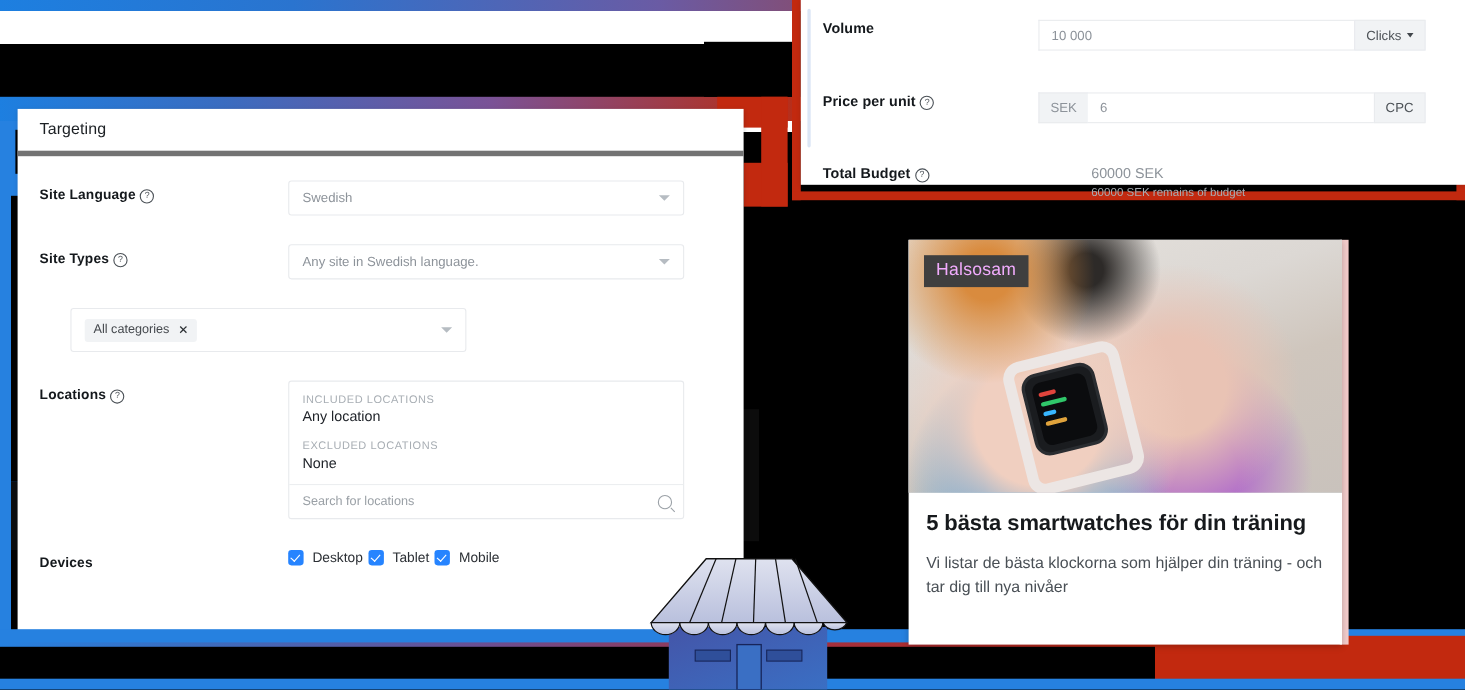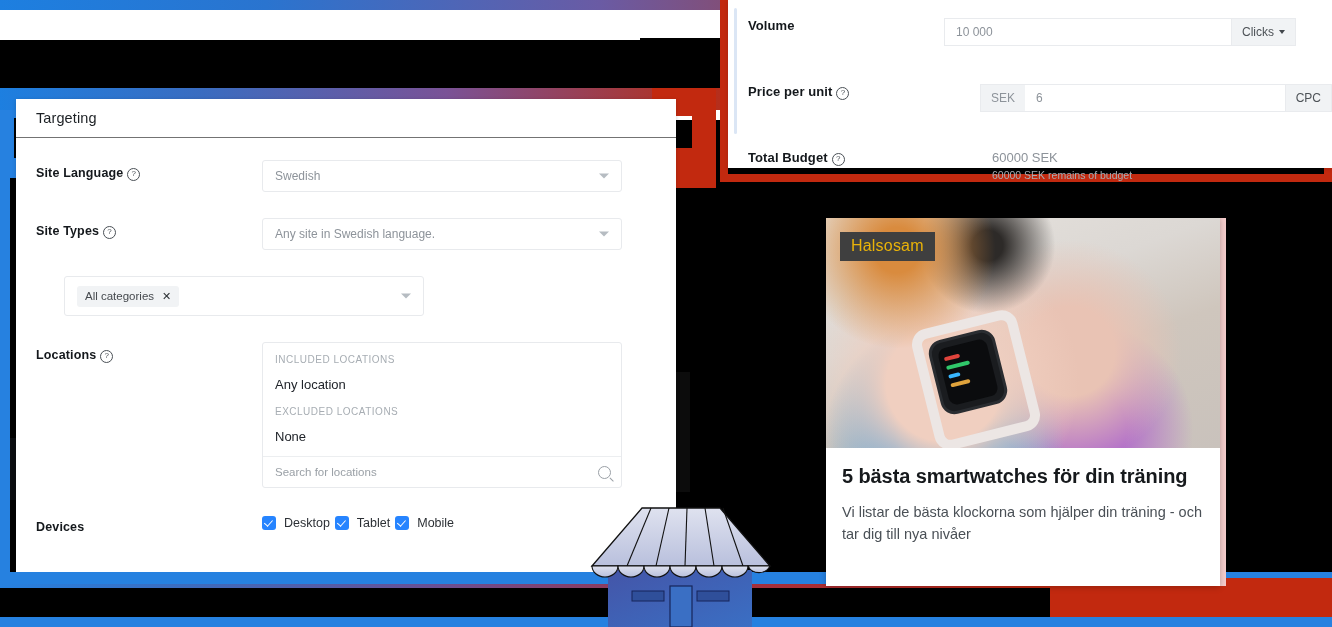--- a/index.html
+++ b/index.html
@@ -45,21 +45,21 @@
   .bottom-blue-strip2{position:absolute;left:0;top:617px;width:1332px;height:10px;background:#2681e0;}
   .bottom-red-right{position:absolute;left:1050px;top:578px;width:282px;height:40px;background:#c2290f;}
   .bottom-blue-right{position:absolute;left:1050px;top:572px;width:282px;height:8px;background:#2681e0;}
 
   
   .targeting-card{
     position:absolute;left:16px;top:99px;width:660px;height:484px;
     background:#fff;box-shadow:0 1px 4px rgba(0,0,0,.18);
   }
   .targeting-head{height:38px;display:flex;align-items:center;padding:0 20px;
-    border-bottom:1px solid #737373;}
+    border-bottom:5px solid #737373;}
   .targeting-head .ttl{font-size:14.5px;color:#1c2024;letter-spacing:.1px;}
   .targeting-body{padding:22px 20px 0 20px;}
   .row{display:flex;align-items:flex-start;margin-bottom:26px;}
   .row .lbl{width:198px;flex:0 0 198px;font-size:12.5px;color:#14181c;font-weight:700;padding-top:6px;letter-spacing:.15px;}
   .row .fld{flex:1;max-width:360px;padding-left:28px;}
   .help{display:inline-block;width:11px;height:11px;border:1px solid #4a5056;border-radius:50%;
     font-size:8px;line-height:10px;text-align:center;color:#4a5056;font-weight:400;vertical-align:1px;margin-left:4px;}
 
   .select{
     position:relative;height:30px;border:1px solid #e8eaed;border-radius:3px;background:#fff;
@@ -69,21 +69,21 @@
   .caret{position:absolute;right:12px;top:50%;transform:translateY(-50%);
     width:0;height:0;border-left:5px solid transparent;border-right:5px solid transparent;
     border-top:5px solid #b6bcc2;}
   .chip{display:inline-flex;align-items:center;gap:8px;background:#f1f3f5;border-radius:3px;
     padding:4px 8px;font-size:11.5px;color:#45494e;}
   .chip .x{font-size:11px;color:#2b2f33;font-weight:700;cursor:pointer;}
 
   .loc-box{border:1px solid #e8eaed;border-radius:3px;background:#fff;}
   .loc-inner{padding:11px 12px 10px 12px;}
   .loc-cap{font-size:10px;letter-spacing:.5px;color:#a7adb3;text-transform:uppercase;}
-  .loc-val{font-size:13px;color:#20242a;margin:12px 0 14px 0;}
+  .loc-val{font-size:13px;color:#20242a;margin:2px 0 14px 0;}
   .loc-val.last{margin-bottom:2px;}
   .loc-search{border-top:1px solid #eceef0;height:30px;display:flex;align-items:center;
     padding:0 10px 0 12px;justify-content:space-between;}
   .loc-search span{font-size:11.5px;color:#9aa0a6;}
   .mag{width:11px;height:11px;border:1.4px solid #9aa0a6;border-radius:50%;position:relative;display:inline-block;}
   .mag::after{content:"";position:absolute;right:-4px;bottom:-3px;width:5px;height:1.4px;background:#9aa0a6;transform:rotate(45deg);}
 
   .devices{display:flex;flex-direction:row;gap:5px;padding-top:2px;}
   .dev{display:flex;align-items:center;gap:8px;font-size:12.5px;color:#2c3035;}
   .cb{width:14px;height:14px;border-radius:3px;background:#2684ff;position:relative;flex:0 0 14px;}
@@ -92,21 +92,21 @@
 
   
   .budget-card{
     position:absolute;left:728px;top:0;width:604px;height:168px;background:#fff;
     box-shadow:0 1px 4px rgba(0,0,0,.15);
   }
   .budget-rail{position:absolute;left:6px;top:8px;width:3px;height:126px;background:#dbe6f5;border-radius:2px;}
   .b-row{display:flex;align-items:flex-start;padding-left:20px;}
   .b-row .lbl{width:196px;flex:0 0 196px;font-size:13px;color:#14181c;font-weight:700;letter-spacing:.1px;}
   .b-row.r1{padding-top:18px;}
-  .b-row.r2{padding-top:38px;justify-content:space-between;}
+  .b-row.r2{padding-top:38px;}
   .b-row.r3{padding-top:38px;gap:48px;}
   .inputgrp{display:flex;align-items:stretch;width:352px;height:28px;}
   .inputgrp .inp{flex:1;border:1px solid #e9ebee;border-right:none;background:#fff;
     display:flex;align-items:center;padding-left:11px;font-size:12px;color:#8d939a;}
   .inputgrp .adorn{background:#f1f3f5;border:1px solid #e9ebee;display:flex;align-items:center;
     padding:0 10px;font-size:12px;color:#4d5257;gap:5px;}
   .inputgrp .adorn.left{border-right:none;color:#8d939a;}
   .caret-s{width:0;height:0;border-left:3.5px solid transparent;border-right:3.5px solid transparent;
     border-top:4px solid #41464b;}
   .inputgrp.sek .inp{border-left:none;}
@@ -135,21 +135,21 @@
     filter:blur(0.4px);}
   .ad-watch{position:absolute;left:108px;top:116px;width:62px;height:70px;border-radius:14px;
     background:#1a1c1f;border:3px solid #2a2d31;transform:rotate(-14deg);}
   .ad-watch .scr{position:absolute;left:6px;top:6px;right:6px;bottom:6px;border-radius:8px;background:#0b0c0e;overflow:hidden;}
   .ad-watch .b1{position:absolute;left:5px;top:9px;width:16px;height:4px;background:#e0443c;border-radius:2px;}
   .ad-watch .b2{position:absolute;left:5px;top:18px;width:24px;height:4px;background:#30c76a;border-radius:2px;}
   .ad-watch .b3{position:absolute;left:5px;top:27px;width:12px;height:4px;background:#38b6ff;border-radius:2px;}
   .ad-watch .b4{position:absolute;left:5px;top:36px;width:20px;height:4px;background:#e0a33c;border-radius:2px;}
   .ad-strap{position:absolute;left:96px;top:100px;width:88px;height:104px;border-radius:16px;
     border:10px solid #ece6e4;transform:rotate(-14deg);}
-  .badge{position:absolute;left:14px;top:14px;background:#3f3f3f;color:#eab308;
+  .badge{position:absolute;left:14px;top:14px;background:#3f3f3f;color:#f0abfc;
     font-size:16px;padding:5px 11px 6px 11px;letter-spacing:.2px;}
   .ad-body{padding:16px 16px 0 16px;}
   .ad-title{font-size:20px;line-height:1.26;color:#16191c;font-weight:700;letter-spacing:-.1px;}
   .ad-desc{font-size:14.5px;line-height:1.5;color:#4a5056;margin-top:13px;}
 
   
   .shop{position:absolute;left:580px;top:498px;width:200px;height:129px;}
 </style>
 </head>
 <body>

